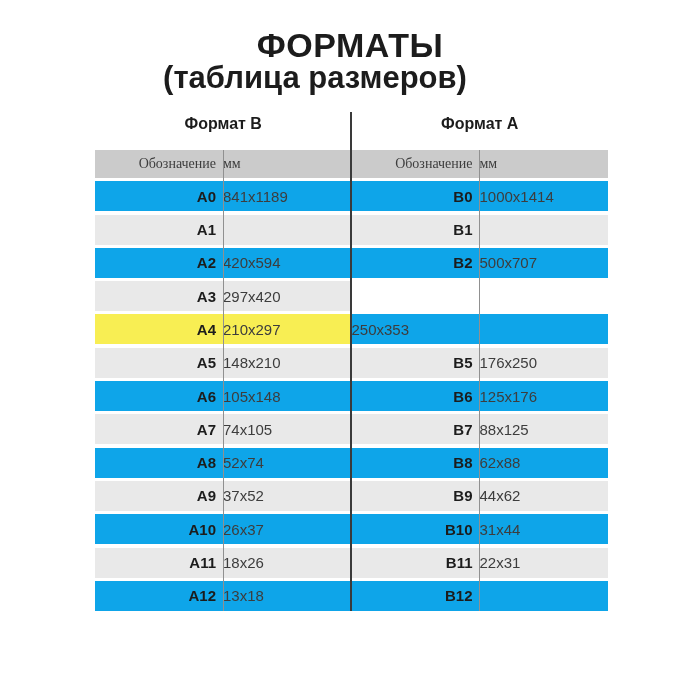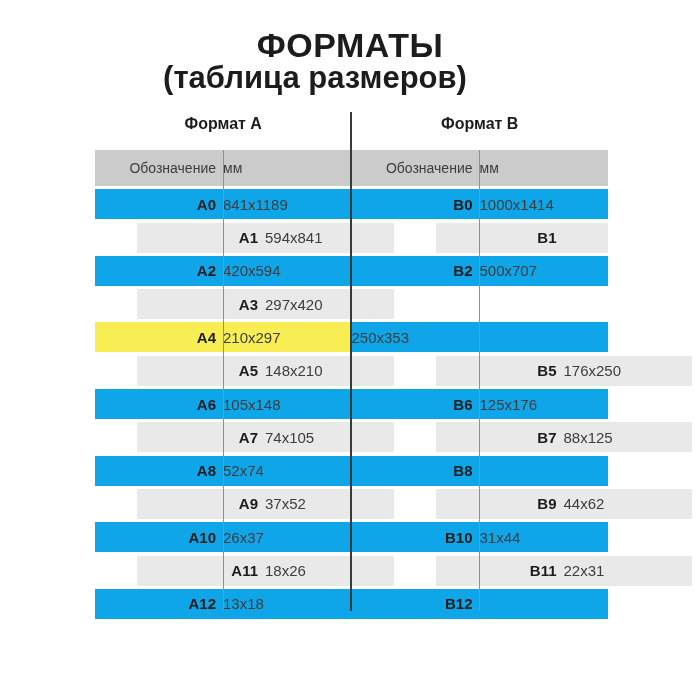--- a/index.html
+++ b/index.html
@@ -18,23 +18,23 @@
   .section-titles{
     position:absolute;top:115px;left:95px;width:513px;display:flex;
   }
   .section-titles .sec{
     flex:1;text-align:center;font-size:16px;font-weight:700;color:var(--text_primary,#1c1c1c);
   }
   .table{
     position:absolute;top:150px;left:95px;width:513px;
   }
   .row{display:flex;height:30px;margin-bottom:3.3px;}
-  .row.head{height:36px;}
+  .row.head{height:28px;font-family:Liberation Serif, serif;}
   .half{display:flex;width:256.5px;background:#0ea5e9;}
-  .half.alt{background:var(--row_alt_bg,#e9e9e9);margin-left:42px;}
+  .half.alt{background:var(--row_alt_bg,#e9e9e9);}
   .half.hl{background:var(--highlight_bg,#f8ee53);}
   .half.headbg{background:var(--header_bg,#cbcbcb);}
   .cell{display:flex;align-items:center;}
   .cell.desig{
     width:128px;justify-content:flex-end;padding-right:7px;box-sizing:border-box;
     font-size:15px;font-weight:700;color:var(--text_primary,#1c1c1c);
   }
   .cell.mm{
     width:128.5px;justify-content:flex-start;box-sizing:border-box;
     font-size:15px;font-weight:400;color:var(--text_secondary,#3d3d3d);
@@ -45,22 +45,22 @@
   .vline.col-b{left:384px;top:0;width:1px;height:461px;background:var(--divider_light,#909090);}
   .vline.center{left:255px;top:-38px;width:2px;height:499px;background:var(--divider_dark,#3a3a3a);}
 </style>
 </head>
 <body style="--header_bg: #cbcbcb; --row_alt_bg: #e9e9e9; --highlight_bg: #f8ee53; --divider_dark: #3a3a3a; --divider_light: #909090; --text_primary: #1c1c1c; --text_secondary: #3d3d3d;">
 
 <div class="title">ФОРМАТЫ</div>
 <div class="subtitle">(таблица размеров)</div>
 
 <div class="section-titles">
+  <div class="sec">Формат В</div>
   <div class="sec">Формат А</div>
-  <div class="sec">Формат В</div>
 </div>
 
 <div class="table">
   <div class="row head">
     <div class="half headbg">
       <div class="cell desig">Обозначение</div>
       <div class="cell mm">мм</div>
     </div>
     <div class="half headbg">
       <div class="cell desig">Обозначение</div>
@@ -75,21 +75,20 @@
           <div class="cell mm">841x1189</div>
         </div>
         <div class="half">
           <div class="cell desig">B0</div>
           <div class="cell mm">1000x1414</div>
         </div>
       </div>
       <div class="row">
         <div class="half alt">
           <div class="cell desig">A1</div>
-          <div class="cell mm">594x841</div>
         </div>
         <div class="half alt">
           <div class="cell desig">B1</div>
         </div>
       </div>
       <div class="row">
         <div class="half">
           <div class="cell desig">A2</div>
           <div class="cell mm">420x594</div>
         </div>
@@ -143,20 +142,21 @@
           <div class="cell mm">88x125</div>
         </div>
       </div>
       <div class="row">
         <div class="half">
           <div class="cell desig">A8</div>
           <div class="cell mm">52x74</div>
         </div>
         <div class="half">
           <div class="cell desig">B8</div>
+          <div class="cell mm">62x88</div>
         </div>
       </div>
       <div class="row">
         <div class="half alt">
           <div class="cell desig">A9</div>
           <div class="cell mm">37x52</div>
         </div>
         <div class="half alt">
           <div class="cell desig">B9</div>
           <div class="cell mm">44x62</div>

